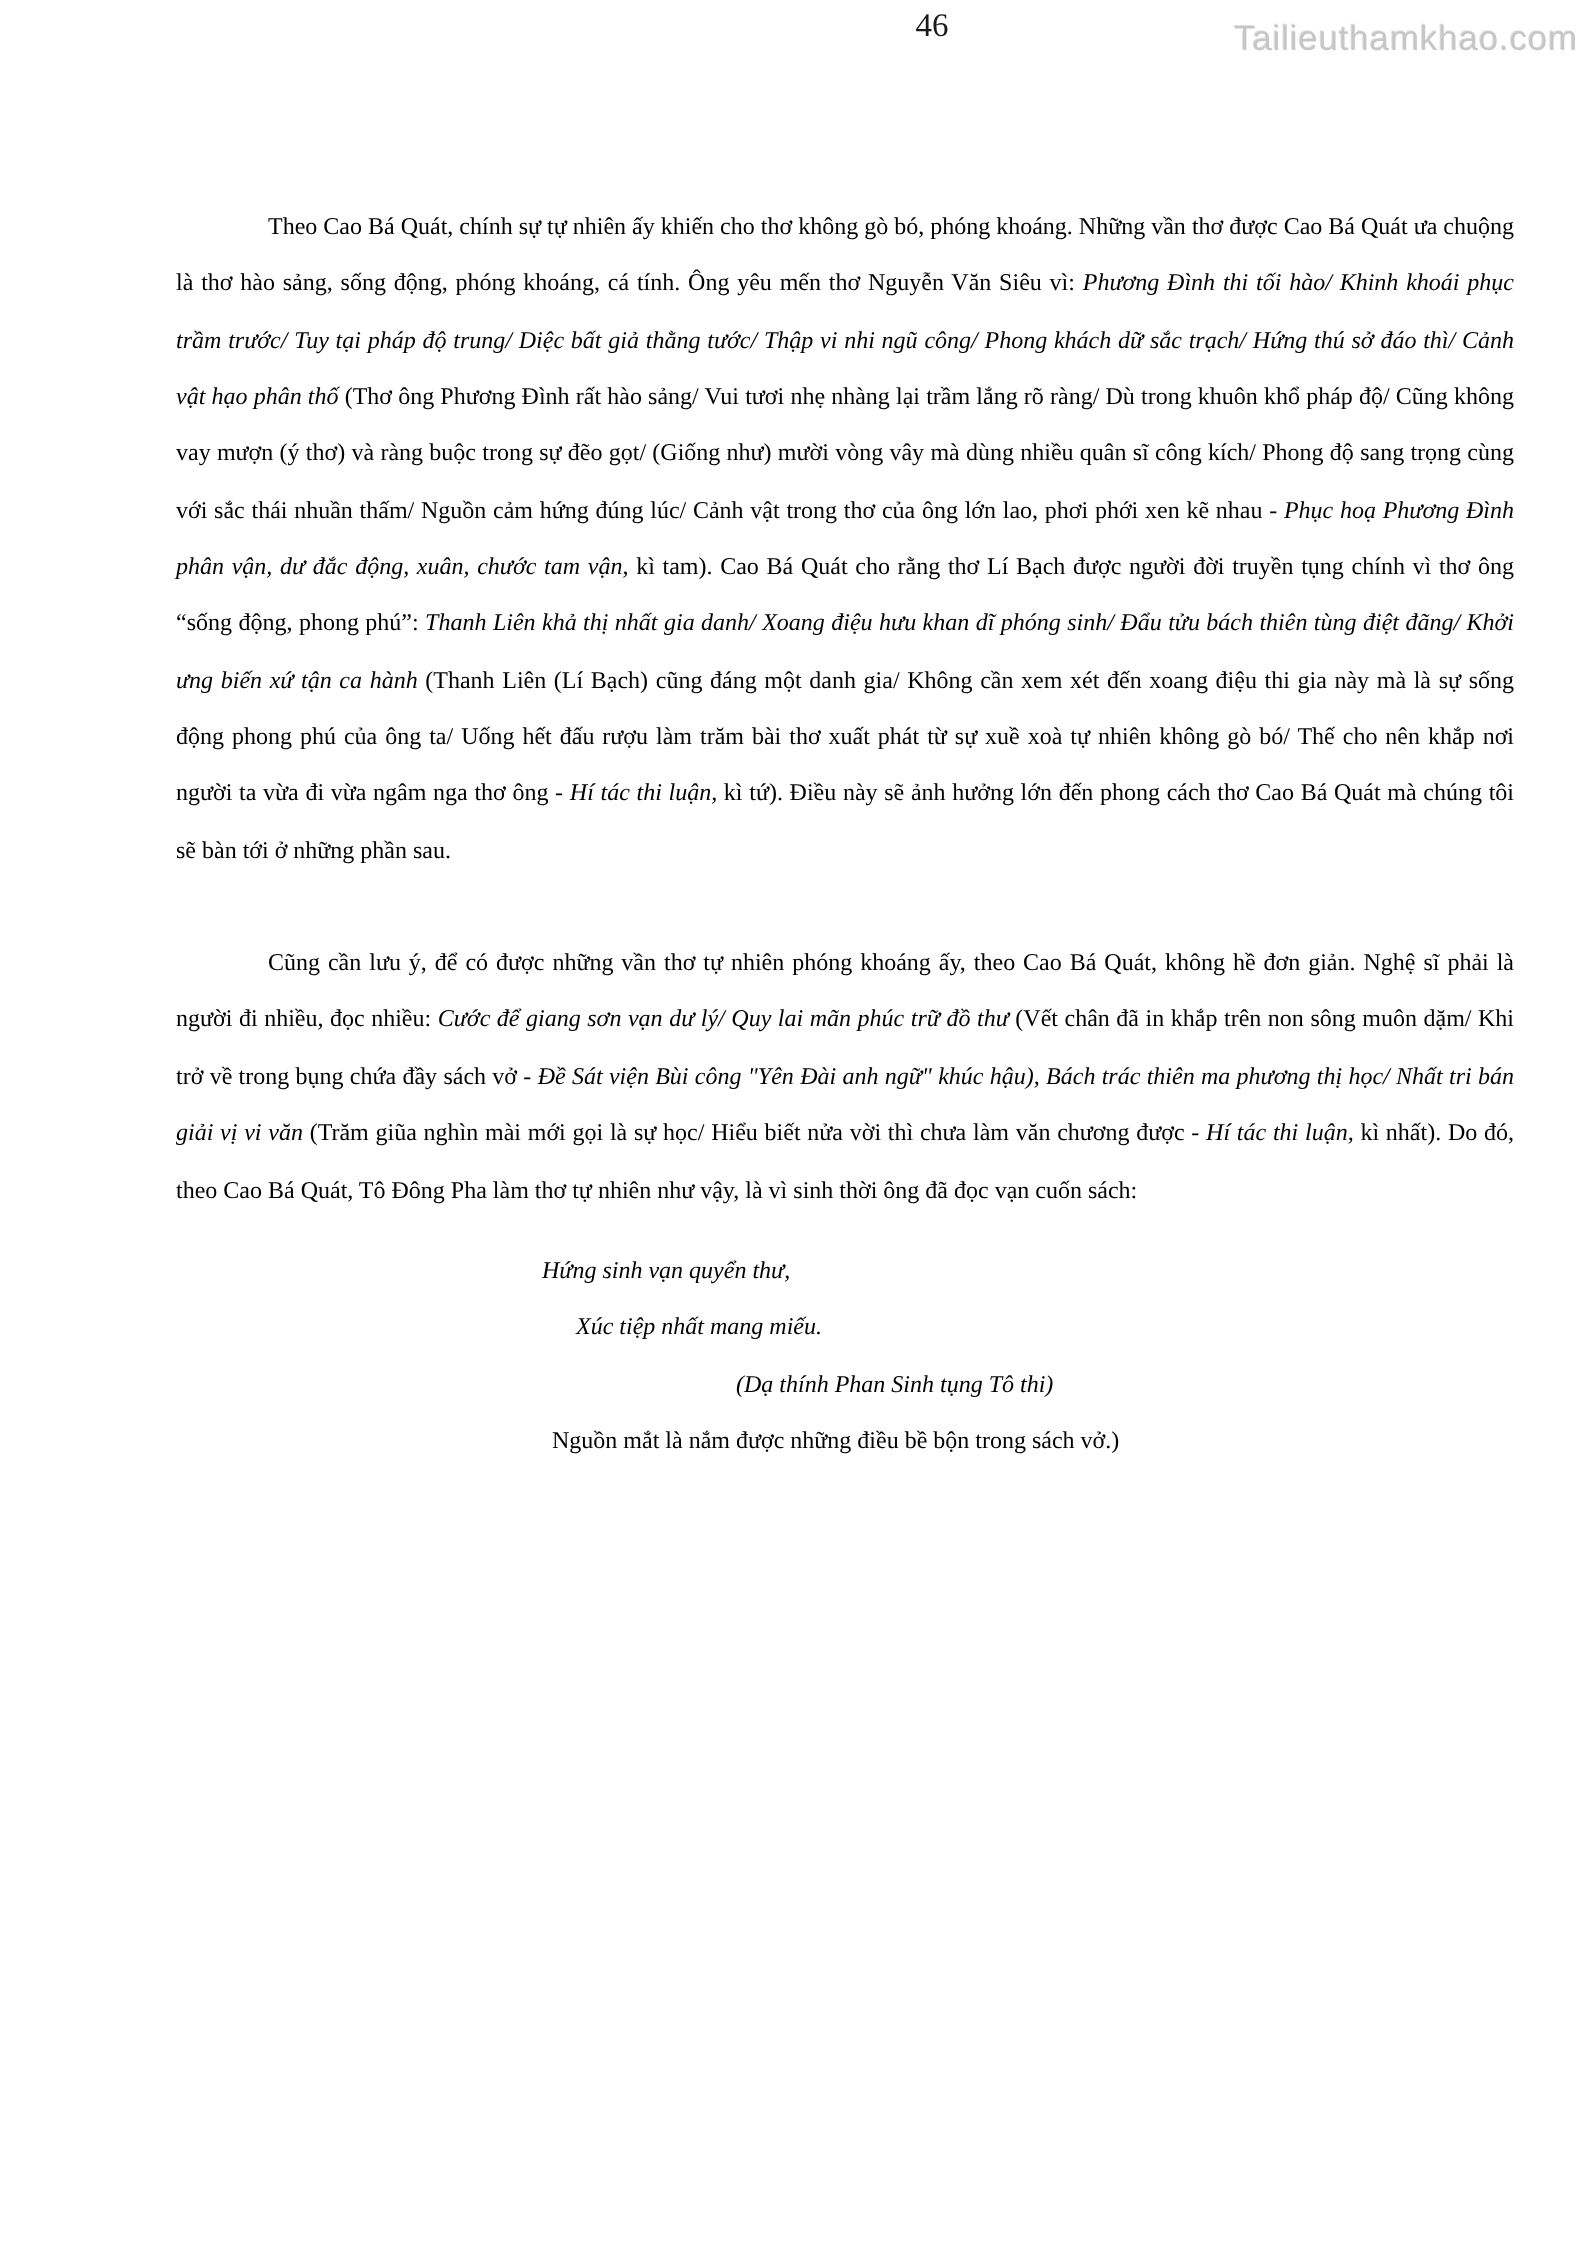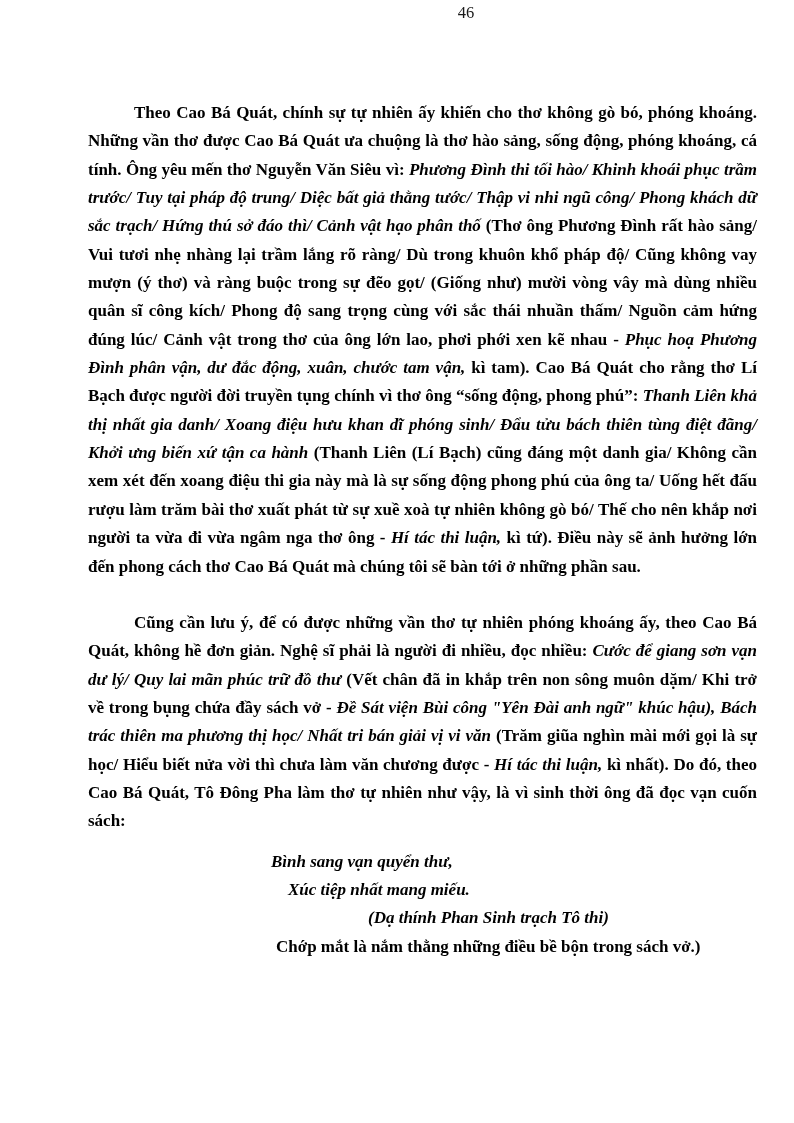--- a/index.html
+++ b/index.html
@@ -33,24 +33,23 @@
     font-size: 17.5px;
     letter-spacing: 0.4px;
     color: #c6c6c6;
     text-shadow: 1px 1px 0 #ffffff, -0.5px -0.5px 0 #dedede;
   }
   .content {
     position: absolute;
     left: 88px;
     top: 99px;
     width: 669px;
-    font-size: 17px;
+    font-size: 12px;
     line-height: 28.35px;
     text-align: justify;
-    font-weight: bold;
   }
   p.body-par {
     margin: 0;
     text-indent: 46px;
   }
   p.body-par + p.body-par {
     margin-top: 28px;
   }
   .italic {
     font-style: italic;
@@ -68,28 +67,29 @@
   .v-line:nth-child(4) { margin-left: 5px; }
   .v-line:nth-child(5) { margin-left: 13px; }
 </style>
 </head>
 <body>
 
 <div class="page">
 
   <div class="page-number">46</div>
 
+  <div class="watermark">Tailieuthamkhao.com</div>
 
   <div class="content">
 
     <p class="body-par"><span>Theo Cao Bá Quát, chính sự tự nhiên ấy khiến cho thơ không gò bó, phóng khoáng. Những vần thơ được Cao Bá Quát ưa chuộng là thơ hào sảng, sống động, phóng khoáng, cá tính. Ông yêu mến thơ Nguyễn Văn Siêu vì: </span><span class="italic">Phương Đình thi tối hào/ Khinh khoái phục trầm trước/ Tuy tại pháp độ trung/ Diệc bất giả thằng tước/ Thập vi nhi ngũ công/ Phong khách dữ sắc trạch/ Hứng thú sở đáo thì/ Cảnh vật hạo phân thố</span><span> (Thơ ông Phương Đình rất hào sảng/ Vui tươi nhẹ nhàng lại trầm lắng rõ ràng/ Dù trong khuôn khổ pháp độ/ Cũng không vay mượn (ý thơ) và ràng buộc trong sự đẽo gọt/ (Giống như) mười vòng vây mà dùng nhiều quân sĩ công kích/ Phong độ sang trọng cùng với sắc thái nhuần thấm/ Nguồn cảm hứng đúng lúc/ Cảnh vật trong thơ của ông lớn lao, phơi phới xen kẽ nhau - </span><span class="italic">Phục hoạ Phương Đình phân vận, dư đắc động, xuân, chước tam vận,</span><span> kì tam). Cao Bá Quát cho rằng thơ Lí Bạch được người đời truyền tụng chính vì thơ ông “sống động, phong phú”: </span><span class="italic">Thanh Liên khả thị nhất gia danh/ Xoang điệu hưu khan dĩ phóng sinh/ Đẩu tửu bách thiên tùng điệt đãng/ Khởi ưng biến xứ tận ca hành</span><span> (Thanh Liên (Lí Bạch) cũng đáng một danh gia/ Không cần xem xét đến xoang điệu thi gia này mà là sự sống động phong phú của ông ta/ Uống hết đấu rượu làm trăm bài thơ xuất phát từ sự xuề xoà tự nhiên không gò bó/ Thế cho nên khắp nơi người ta vừa đi vừa ngâm nga thơ ông - </span><span class="italic">Hí tác thi luận,</span><span> kì tứ). Điều này sẽ ảnh hưởng lớn đến phong cách thơ Cao Bá Quát mà chúng tôi sẽ bàn tới ở những phần sau.</span></p>
 
     <p class="body-par"><span>Cũng cần lưu ý, để có được những vần thơ tự nhiên phóng khoáng ấy, theo Cao Bá Quát, không hề đơn giản. Nghệ sĩ phải là người đi nhiều, đọc nhiều: </span><span class="italic">Cước để giang sơn vạn dư lý/ Quy lai mãn phúc trữ đồ thư</span><span> (Vết chân đã in khắp trên non sông muôn dặm/ Khi trở về trong bụng chứa đầy sách vở - </span><span class="italic">Đề Sát viện Bùi công "Yên Đài anh ngữ" khúc hậu), Bách trác thiên ma phương thị học/ Nhất tri bán giải vị vi văn</span><span> (Trăm giũa nghìn mài mới gọi là sự học/ Hiểu biết nửa vời thì chưa làm văn chương được - </span><span class="italic">Hí tác thi luận,</span><span> kì nhất). Do đó, theo Cao Bá Quát, Tô Đông Pha làm thơ tự nhiên như vậy, là vì sinh thời ông đã đọc vạn cuốn sách:</span></p>
 
     <div class="verse">
-      <div class="v-line"><span class="italic">Bình sang vạn quyển thư,</span></div>
+      <div class="v-line"><span class="italic">Hứng sinh vạn quyển thư,</span></div>
       <div class="v-line"><span class="italic">Xúc tiệp nhất mang miếu.</span></div>
-      <div class="v-line"><span class="italic">(Dạ thính Phan Sinh trạch Tô thi)</span></div>
-      <div class="v-line"><span>Chớp mắt là nắm thằng những điều bề bộn trong sách vở.)</span></div>
+      <div class="v-line"><span class="italic">(Dạ thính Phan Sinh tụng Tô thi)</span></div>
+      <div class="v-line"><span>Nguồn mắt là nắm được những điều bề bộn trong sách vở.)</span></div>
     </div>
 
   </div>
 </div>
 
 </body></html>

